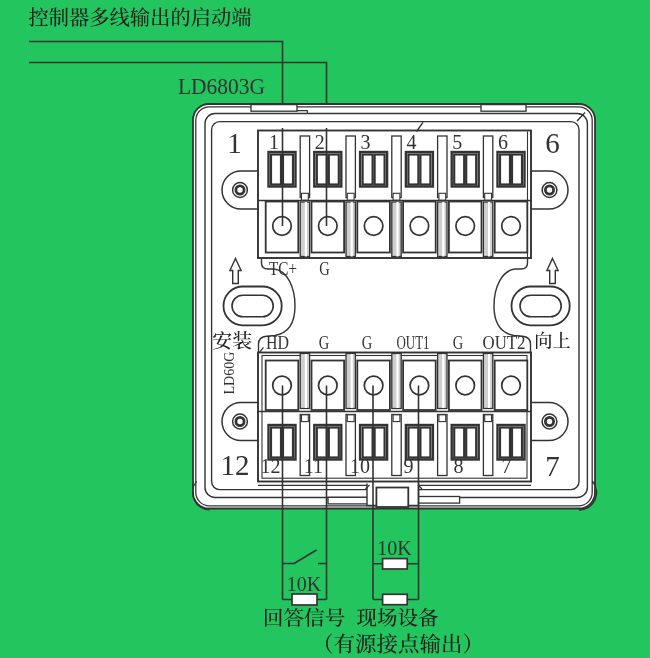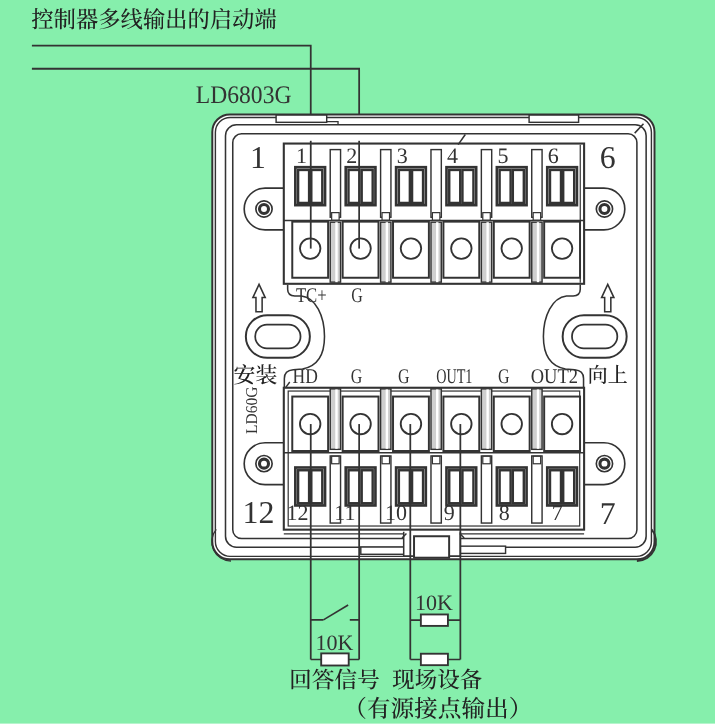--- a/index.html
+++ b/index.html
@@ -1,16 +1,16 @@
 <!DOCTYPE html>
 <html><head>
 <meta charset="utf-8">
 <style>
 html,body{margin:0;padding:0;background:#fff;}
-#page{width:650px;height:658px;position:relative;background:#86efac;}
+#page{width:650px;height:658px;position:relative;background:#22c55e;}
 svg{display:block;}
 </style>
 </head>
 <body>
 <div id="page">
 <svg width="650" height="658" viewBox="0 0 650 658">
 
 <path d="M41.6 13.3 39.5 12.3C38.6 14.5 37.2 16.5 35.9 17.7L36.1 18.0C37.8 17.1 39.5 15.6 40.7 13.6C41.1 13.7 41.4 13.6 41.6 13.3ZM40.0 7.4 39.8 7.5C40.5 8.3 41.2 9.5 41.2 10.6C42.7 11.9 44.3 8.7 40.0 7.4ZM34.8 10.9 33.9 12.1H33.5V8.2C34.0 8.1 34.2 7.9 34.3 7.6L32.0 7.3V12.1H29.2L29.4 12.8H32.0V17.2C30.7 17.6 29.6 18.0 29.0 18.2L29.8 20.2C30.0 20.1 30.2 19.9 30.2 19.6L32.0 18.6V24.2C32.0 24.5 31.9 24.6 31.5 24.6C31.1 24.6 29.1 24.5 29.1 24.5V24.8C30.0 24.9 30.5 25.1 30.8 25.4C31.1 25.7 31.2 26.2 31.3 26.7C33.3 26.5 33.5 25.7 33.5 24.4V17.6L36.4 15.8L36.3 15.5L33.5 16.6V12.8H35.8H35.9C35.7 13.1 35.5 13.5 35.7 13.8C36.0 14.4 36.8 14.3 37.2 13.8C37.5 13.5 37.7 12.7 37.6 11.6H45.7L45.1 13.8C44.5 13.4 43.6 12.9 42.5 12.5L42.3 12.7C43.4 13.9 45.1 15.8 45.7 17.2C47.0 17.9 47.9 16.0 45.4 14.1C46.0 13.5 46.9 12.5 47.4 11.9C47.7 11.9 48.0 11.8 48.1 11.7L46.5 10.0L45.6 11.0H37.5C37.4 10.6 37.3 10.3 37.2 9.9H36.9C37.0 10.8 36.7 11.8 36.3 12.4C35.7 11.7 34.8 10.9 34.8 10.9ZM45.0 17.1 44.0 18.5H36.7L36.8 19.1H40.7V25.3H35.1L35.3 25.9H47.6C47.9 25.9 48.0 25.8 48.1 25.5C47.4 24.8 46.2 23.9 46.2 23.9L45.1 25.3H42.3V19.1H46.4C46.7 19.1 46.9 19.0 47.0 18.8C46.2 18.0 45.0 17.1 45.0 17.1ZM62.2 9.1V22.4H62.4C63.0 22.4 63.6 22.0 63.6 21.8V9.9C64.1 9.8 64.3 9.6 64.3 9.3ZM65.8 7.7V24.4C65.8 24.7 65.7 24.8 65.3 24.8C65.0 24.8 63.0 24.6 63.0 24.6V25.0C63.9 25.1 64.4 25.3 64.7 25.5C64.9 25.8 65.0 26.2 65.1 26.7C67.1 26.5 67.3 25.8 67.3 24.5V8.6C67.8 8.5 68.0 8.3 68.1 8.0ZM50.5 17.5V25.3H50.8C51.4 25.3 52.0 24.9 52.0 24.8V18.1H54.5V26.7H54.8C55.4 26.7 56.1 26.3 56.1 26.1V18.1H58.5V22.9C58.5 23.2 58.5 23.3 58.2 23.3C58.0 23.3 57.0 23.2 57.0 23.2V23.5C57.5 23.6 57.8 23.8 58.0 24.0C58.1 24.3 58.2 24.7 58.2 25.2C59.9 25.0 60.1 24.3 60.1 23.1V18.4C60.5 18.3 60.8 18.1 60.9 18.0L59.1 16.6L58.3 17.5H56.1V15.0H60.9C61.2 15.0 61.4 14.9 61.5 14.6C60.8 14.0 59.6 13.1 59.6 13.1L58.6 14.4H56.1V11.6H60.3C60.6 11.6 60.8 11.5 60.8 11.2C60.2 10.6 59.0 9.6 59.0 9.6L58.1 11.0H56.1V8.3C56.6 8.2 56.7 8.0 56.8 7.7L54.5 7.5V11.0H52.2C52.6 10.4 52.8 9.8 53.1 9.1C53.6 9.1 53.8 9.0 53.8 8.7L51.6 8.0C51.2 10.1 50.5 12.3 49.8 13.7L50.1 13.9C50.7 13.3 51.3 12.5 51.9 11.6H54.5V14.4H49.4L49.5 15.0H54.5V17.5H52.1L50.5 16.7ZM81.3 14.0C81.9 14.6 82.5 15.3 82.7 16.0C84.1 16.8 85.1 14.4 81.7 13.7V13.4H85.1V14.4H85.4C85.9 14.4 86.7 14.0 86.7 13.9V9.6C87.1 9.5 87.4 9.4 87.5 9.2L85.7 7.8L84.9 8.7H81.8L80.2 8.0V14.2H80.4C80.8 14.2 81.1 14.1 81.3 14.0ZM73.4 14.4V13.4H76.6V14.1H76.8C77.1 14.1 77.4 14.0 77.7 13.8C77.3 14.6 76.9 15.4 76.3 16.2H69.9L70.0 16.8H75.8C74.3 18.5 72.3 20.0 69.6 21.1L69.7 21.4C70.6 21.1 71.4 20.9 72.1 20.6V26.8H72.3C73.0 26.8 73.6 26.5 73.6 26.3V25.3H76.6V26.3H76.9C77.4 26.3 78.1 25.9 78.2 25.8V21.1C78.6 21.0 78.9 20.8 79.0 20.7L77.3 19.3L76.4 20.2H73.7L73.3 20.0C75.2 19.1 76.6 18.0 77.7 16.8H80.9C81.9 18.1 83.0 19.1 84.7 20.0L84.5 20.2H81.6L80.0 19.5V26.7H80.2C80.9 26.7 81.5 26.4 81.5 26.2V25.3H84.7V26.4H85.0C85.5 26.4 86.3 26.1 86.3 25.9V21.1C86.6 21.0 86.8 20.9 86.9 20.8L88.0 21.2C88.1 20.3 88.4 19.7 88.8 19.5L88.8 19.3C85.4 19.0 83.1 18.1 81.5 16.8H88.0C88.3 16.8 88.5 16.7 88.6 16.5C87.8 15.8 86.6 14.8 86.6 14.8L85.6 16.2H78.2C78.6 15.7 78.9 15.2 79.2 14.7C79.6 14.8 79.9 14.7 80.0 14.4L78.0 13.7C78.1 13.6 78.1 13.6 78.1 13.6V9.6C78.5 9.5 78.8 9.4 78.9 9.2L77.2 7.8L76.4 8.7H73.5L71.9 8.0V14.9H72.1C72.7 14.9 73.4 14.6 73.4 14.4ZM84.7 20.8V24.7H81.5V20.8ZM76.6 20.8V24.7H73.6V20.8ZM85.1 9.3V12.7H81.7V9.3ZM76.6 9.3V12.7H73.4V9.3ZM100.1 8.5C100.7 8.5 100.9 8.3 101.0 8.1L98.4 7.4C97.1 9.5 94.3 12.1 91.2 13.7L91.4 14.0C92.9 13.5 94.3 12.8 95.5 12.0C96.4 12.7 97.3 13.7 97.7 14.5C99.1 15.3 99.9 12.5 96.1 11.7C96.6 11.4 97.1 11.0 97.6 10.6H103.9C101.0 14.4 96.5 16.7 90.6 18.3L90.8 18.7C94.5 18.0 97.6 17.0 100.2 15.6C98.5 17.8 95.3 20.5 91.7 22.1L91.9 22.4C93.8 21.8 95.5 21.0 97.1 20.1C98.1 20.8 99.0 21.8 99.3 22.8C100.8 23.6 101.7 20.6 97.8 19.7C98.5 19.2 99.2 18.8 99.8 18.3H105.7C102.5 22.8 97.6 24.9 90.5 26.3L90.6 26.7C99.0 25.8 104.2 23.5 107.7 18.7C108.2 18.6 108.5 18.6 108.7 18.4L106.9 16.7L105.9 17.7H100.6C101.1 17.3 101.6 16.9 102.0 16.5C102.7 16.5 102.9 16.3 103.0 16.1L100.5 15.5C102.7 14.2 104.4 12.7 105.9 10.9C106.4 10.9 106.8 10.8 106.9 10.7L105.1 9.1L104.2 10.0H98.4C99.0 9.5 99.6 9.0 100.1 8.5ZM110.4 23.3 111.3 25.5C111.5 25.4 111.7 25.2 111.8 25.0C114.7 23.6 116.8 22.5 118.3 21.6L118.2 21.3C115.1 22.2 111.9 23.1 110.4 23.3ZM123.1 7.9 122.9 8.1C123.7 8.7 124.7 9.9 125.0 10.9C126.6 11.9 127.7 8.6 123.1 7.9ZM116.2 8.5 114.0 7.5C113.4 9.2 111.9 12.4 110.7 13.6C110.6 13.7 110.2 13.8 110.2 13.8L111.0 15.9C111.1 15.9 111.3 15.7 111.4 15.5C112.4 15.2 113.4 14.9 114.2 14.7C113.1 16.3 111.9 17.8 110.9 18.7C110.7 18.8 110.2 18.9 110.2 18.9L111.1 21.0C111.3 21.0 111.4 20.8 111.5 20.7C114.0 19.9 116.2 19.0 117.5 18.6L117.4 18.3C115.3 18.5 113.2 18.8 111.8 18.9C113.9 17.1 116.3 14.4 117.5 12.5C117.9 12.6 118.2 12.5 118.3 12.3L116.2 11.0C115.9 11.8 115.3 12.8 114.7 13.9L111.4 13.9C112.9 12.5 114.5 10.4 115.5 8.9C115.8 8.9 116.1 8.7 116.2 8.5ZM122.9 7.6 120.4 7.4C120.4 9.3 120.5 11.2 120.6 13.0L117.8 13.3L118.0 13.9L120.7 13.6C120.8 14.8 121.0 16.0 121.3 17.1L117.3 17.6L117.5 18.2L121.4 17.7C121.7 19.1 122.1 20.3 122.7 21.5C120.7 23.4 118.3 24.9 115.7 26.0L115.9 26.3C118.7 25.5 121.2 24.4 123.4 22.7C124.2 23.9 125.1 25.0 126.3 25.8C127.4 26.6 128.7 27.2 129.3 26.4C129.5 26.2 129.4 25.8 128.8 24.9L129.1 21.6L128.9 21.5C128.6 22.4 128.1 23.5 127.9 24.0C127.7 24.4 127.6 24.4 127.2 24.2C126.2 23.5 125.3 22.7 124.7 21.6C125.6 20.8 126.5 19.8 127.3 18.7C127.8 18.8 128.0 18.7 128.2 18.5L126.0 17.2C125.3 18.3 124.7 19.3 123.9 20.2C123.5 19.4 123.2 18.4 123.0 17.5L128.8 16.6C129.1 16.6 129.3 16.4 129.3 16.2C128.5 15.6 127.1 14.8 127.1 14.8L126.2 16.4L122.8 16.9C122.6 15.8 122.4 14.6 122.3 13.4L128.0 12.7C128.2 12.7 128.4 12.5 128.5 12.3C127.6 11.7 126.3 10.9 126.3 10.9L125.3 12.4L122.2 12.8C122.1 11.3 122.1 9.8 122.1 8.2C122.6 8.1 122.8 7.9 122.9 7.6ZM148.9 15.2 146.9 14.9V24.7C146.9 25.0 146.8 25.1 146.5 25.1C146.1 25.1 144.4 24.9 144.4 24.9V25.3C145.2 25.4 145.6 25.5 145.9 25.8C146.1 26.0 146.2 26.4 146.2 26.8C148.0 26.6 148.2 25.9 148.2 24.8V15.7C148.7 15.7 148.9 15.5 148.9 15.2ZM144.3 12.0 143.4 13.1H139.9L140.1 13.7H145.4C145.7 13.7 145.9 13.6 145.9 13.4C145.3 12.8 144.3 12.0 144.3 12.0ZM146.0 15.9 144.1 15.7V23.5H144.4C144.8 23.5 145.3 23.2 145.3 23.0V16.4C145.8 16.3 146.0 16.2 146.0 15.9ZM135.4 8.0 133.3 7.4C133.2 8.3 132.9 9.7 132.5 11.1H130.7L130.8 11.7H132.4C132.0 13.5 131.5 15.2 131.1 16.5C130.8 16.6 130.5 16.7 130.3 16.9L131.8 18.1L132.5 17.3H133.7V20.9C132.4 21.3 131.3 21.5 130.6 21.7L131.7 23.7C131.9 23.6 132.1 23.4 132.1 23.1L133.7 22.3V26.7H134.0C134.7 26.7 135.2 26.4 135.2 26.3V21.5C136.2 21.0 136.9 20.5 137.6 20.1L137.5 19.9L135.2 20.5V17.3H137.3C137.6 17.3 137.7 17.2 137.8 17.0C137.2 16.4 136.3 15.7 136.3 15.7L135.5 16.7H135.2V13.8C135.7 13.8 135.9 13.6 135.9 13.3L133.9 13.1V16.7H132.5C132.9 15.3 133.4 13.5 133.9 11.7H137.7C138.0 11.7 138.2 11.6 138.2 11.4C137.6 10.8 136.5 10.0 136.5 10.0L135.6 11.1H134.0C134.3 10.1 134.5 9.2 134.6 8.5C135.1 8.5 135.3 8.3 135.4 8.0ZM144.2 8.3 142.1 7.2C140.8 10.2 138.6 12.9 136.6 14.5L136.8 14.7C139.2 13.6 141.4 11.6 143.1 9.0C144.3 11.2 146.3 13.2 148.4 14.4C148.5 13.8 148.9 13.4 149.5 13.1L149.6 12.8C147.4 12.1 144.8 10.5 143.5 8.6C143.9 8.6 144.1 8.5 144.2 8.3ZM139.2 21.4V19.0H141.6V21.4ZM139.2 26.2V22.0H141.6V24.6C141.6 24.8 141.5 24.9 141.3 24.9C141.0 24.9 140.1 24.8 140.1 24.8V25.2C140.6 25.3 140.9 25.4 141.0 25.6C141.2 25.8 141.2 26.2 141.3 26.6C142.7 26.4 142.9 25.8 142.9 24.7V16.4C143.2 16.3 143.6 16.2 143.7 16.0L142.0 14.8L141.4 15.6H139.3L137.9 14.9V26.7H138.1C138.7 26.7 139.2 26.4 139.2 26.2ZM139.2 18.4V16.2H141.6V18.4ZM168.8 18.1 166.5 17.9V24.2H161.0V16.1H165.5V17.1H165.8C166.5 17.1 167.1 16.9 167.1 16.7V10.1C167.6 10.1 167.8 9.9 167.9 9.6L165.5 9.3V15.4H161.0V8.3C161.5 8.2 161.7 8.0 161.7 7.7L159.4 7.5V15.4H155.0V10.1C155.6 10.0 155.8 9.8 155.8 9.6L153.4 9.3V15.3C153.2 15.4 153.0 15.6 152.8 15.8L154.6 17.0L155.1 16.1H159.4V24.2H154.0V18.5C154.6 18.4 154.8 18.3 154.8 18.0L152.4 17.8V24.1C152.2 24.2 152.0 24.4 151.8 24.6L153.6 25.8L154.2 24.9H166.5V26.5H166.8C167.4 26.5 168.1 26.2 168.1 26.0V18.7C168.6 18.6 168.8 18.4 168.8 18.1ZM181.4 15.5 181.2 15.6C182.2 16.7 183.2 18.5 183.4 20.0C185.1 21.3 186.6 17.6 181.4 15.5ZM177.4 8.0 175.0 7.4C174.8 8.5 174.5 10.1 174.3 11.2H173.8L172.2 10.4V26.0H172.4C173.1 26.0 173.7 25.7 173.7 25.5V23.8H177.6V25.4H177.8C178.4 25.4 179.1 25.0 179.1 24.9V12.1C179.6 12.0 179.9 11.8 180.0 11.6L178.2 10.2L177.4 11.2H175.0C175.6 10.3 176.2 9.3 176.7 8.5C177.1 8.5 177.3 8.3 177.4 8.0ZM177.6 11.8V17.0H173.7V11.8ZM173.7 17.6H177.6V23.2H173.7ZM184.9 8.1 182.5 7.4C181.9 10.6 180.7 13.9 179.4 16.0L179.7 16.2C180.9 15.0 181.9 13.5 182.8 11.7H187.4C187.3 18.9 187.0 23.5 186.2 24.3C186.0 24.5 185.9 24.6 185.5 24.6C185.0 24.6 183.5 24.5 182.6 24.3L182.6 24.7C183.4 24.9 184.3 25.1 184.6 25.4C184.9 25.7 185.0 26.1 185.0 26.7C186.1 26.7 187.0 26.4 187.6 25.6C188.6 24.4 188.9 20.0 189.0 12.0C189.5 12.0 189.8 11.8 189.9 11.6L188.1 10.1L187.2 11.1H183.1C183.5 10.3 183.9 9.4 184.2 8.5C184.6 8.5 184.8 8.3 184.9 8.1ZM206.6 18.9V24.4H198.7V18.9ZM198.7 26.1V25.0H206.6V26.6H206.9C207.4 26.6 208.3 26.2 208.3 26.1V19.1C208.7 19.1 208.9 18.9 209.0 18.8L207.2 17.3L206.4 18.3H198.8L197.0 17.5V26.7H197.3C198.0 26.7 198.7 26.3 198.7 26.1ZM194.3 9.7V14.1C194.3 18.2 193.9 22.8 191.4 26.5L191.7 26.7C195.3 23.5 195.8 18.7 195.9 15.1H206.7V16.1H207.0C207.5 16.1 208.3 15.7 208.4 15.6V10.8C208.7 10.7 209.0 10.6 209.1 10.4L207.4 9.0L206.5 9.9H202.1C203.2 9.8 203.4 7.6 199.8 7.2L199.6 7.3C200.3 7.9 201.1 9.0 201.4 9.8C201.5 9.9 201.7 9.9 201.9 9.9H196.2L194.3 9.1ZM195.9 14.5V14.1V10.6H206.7V14.5ZM218.6 8.5 217.5 9.9H212.6L212.8 10.5H219.9C220.2 10.5 220.4 10.4 220.4 10.2C219.7 9.5 218.6 8.5 218.6 8.5ZM219.6 13.2 218.6 14.5H211.7L211.8 15.1H215.2C214.8 17.0 213.5 20.4 212.5 21.7C212.3 21.9 211.9 22.0 211.9 22.0L212.8 24.3C213.0 24.3 213.2 24.1 213.3 23.8C215.4 23.2 217.4 22.5 218.8 22.0C218.9 22.4 218.9 22.9 218.9 23.3C220.4 24.9 222.0 21.1 217.7 17.7L217.4 17.8C217.9 18.8 218.4 20.1 218.7 21.4C216.5 21.7 214.5 21.9 213.1 22.1C214.5 20.5 216.1 18.1 216.9 16.3C217.4 16.3 217.6 16.2 217.6 15.9L215.3 15.1H221.0C221.2 15.1 221.4 15.0 221.5 14.8C220.8 14.1 219.6 13.2 219.6 13.2ZM225.8 7.6 223.4 7.4C223.4 9.1 223.5 10.8 223.4 12.3H220.1L220.3 12.9H223.4C223.3 18.6 222.4 23.1 218.0 26.5L218.3 26.8C223.9 23.6 224.8 18.8 225.0 12.9H228.2C228.0 19.9 227.7 23.7 227.1 24.4C226.9 24.6 226.7 24.6 226.3 24.6C225.9 24.6 224.8 24.5 224.0 24.5L224.0 24.8C224.7 25.0 225.4 25.2 225.7 25.4C225.9 25.7 226.0 26.1 226.0 26.6C226.9 26.6 227.7 26.4 228.3 25.7C229.2 24.6 229.6 20.9 229.7 13.2C230.2 13.1 230.4 13.0 230.6 12.8L228.9 11.3L228.0 12.3H225.0L225.1 8.2C225.6 8.1 225.8 7.9 225.8 7.6ZM234.1 7.5 233.9 7.7C234.4 8.6 235.0 9.9 235.0 11.1C236.3 12.4 238.0 9.4 234.1 7.5ZM233.0 13.4 232.7 13.5C233.5 15.6 233.6 18.7 233.6 20.2C234.5 21.8 236.5 18.2 233.0 13.4ZM237.7 10.6 236.7 11.9H232.1L232.2 12.5H238.9C239.2 12.5 239.4 12.4 239.5 12.2C238.8 11.5 237.7 10.6 237.7 10.6ZM250.4 8.8 248.1 8.5V12.5H245.4V8.2C245.9 8.1 246.1 7.9 246.1 7.6L244.0 7.4V12.5H241.3V9.3C241.9 9.2 242.1 9.0 242.1 8.8L239.8 8.6V12.4C239.6 12.6 239.4 12.8 239.2 12.9L240.9 14.0L241.4 13.2H248.1V14.0H248.4C248.7 14.0 249.1 13.9 249.3 13.8L248.4 14.9H238.7L238.8 15.6H243.4C243.2 16.3 242.9 17.2 242.7 17.9H240.9L239.3 17.1V26.6H239.5C240.2 26.6 240.8 26.3 240.8 26.1V18.5H242.6V25.7H242.7C243.4 25.7 243.8 25.4 243.8 25.4V18.5H245.5V25.3H245.7C246.3 25.3 246.7 24.9 246.7 24.9V18.5H248.4V24.4C248.4 24.7 248.3 24.8 248.1 24.8C247.9 24.8 246.9 24.7 246.9 24.7V25.0C247.5 25.1 247.7 25.3 247.9 25.5C248.0 25.8 248.1 26.2 248.1 26.7C249.7 26.5 249.9 25.8 249.9 24.6V18.7C250.3 18.6 250.6 18.5 250.7 18.3L248.9 17.0L248.2 17.9H243.4C243.9 17.2 244.6 16.3 245.1 15.6H250.5C250.8 15.6 250.9 15.4 251.0 15.2C250.4 14.6 249.3 13.8 249.3 13.8C249.5 13.7 249.6 13.6 249.6 13.5V9.3C250.1 9.3 250.3 9.1 250.4 8.8ZM231.8 22.5 232.9 24.6C233.1 24.5 233.2 24.3 233.3 24.0C235.8 22.6 237.7 21.5 239.0 20.6L238.9 20.3L236.3 21.2C237.0 18.9 237.8 16.1 238.2 14.2C238.7 14.2 238.9 14.0 239.0 13.7L236.7 13.2C236.5 15.6 236.1 18.8 235.7 21.4C234.1 21.9 232.7 22.3 231.8 22.5Z" fill="#222"></path>
 
 <path d="M29,41.5 H282.5 V221" fill="none" stroke="#333" stroke-width="1.6"></path>

